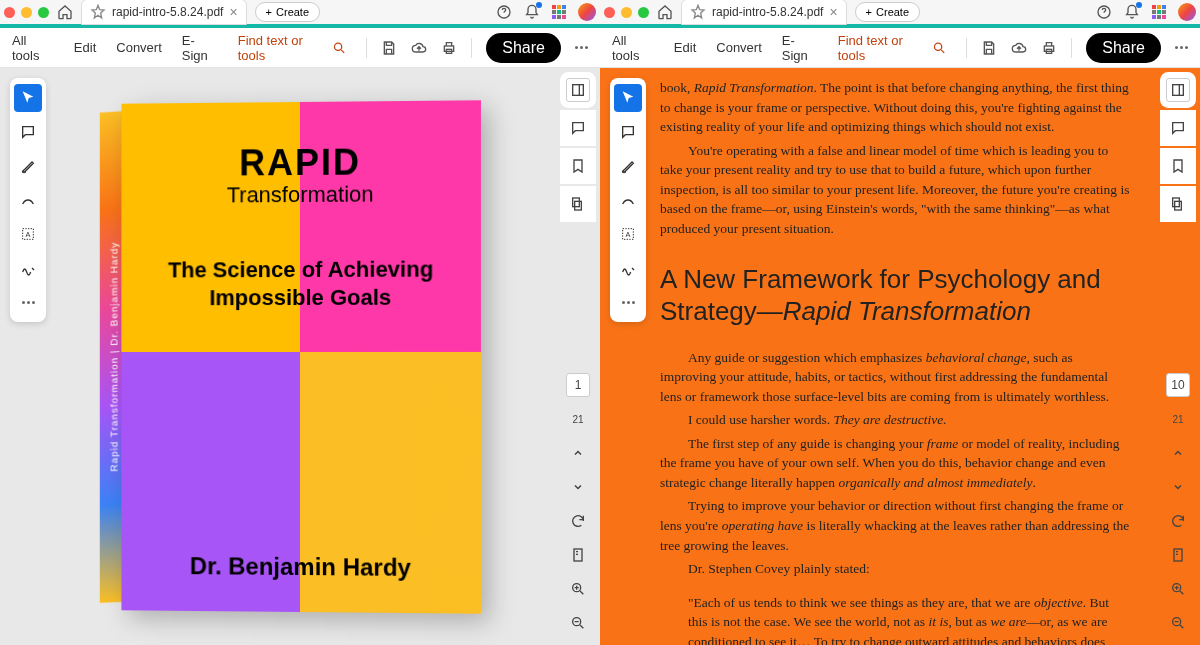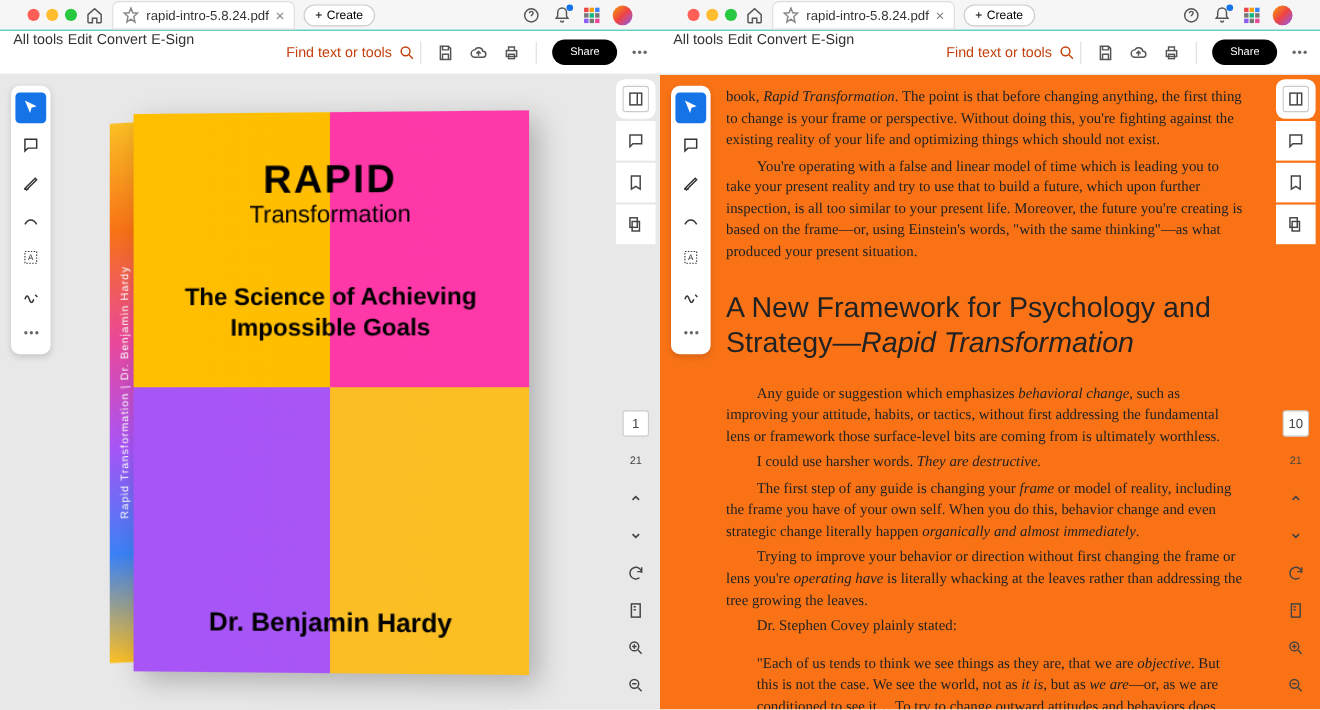--- a/index.html
+++ b/index.html
@@ -1,38 +1,38 @@
 <!DOCTYPE html>
 <html><head>
 <meta charset="utf-8">
 <style>
 * { margin: 0; padding: 0; box-sizing: border-box; }
 body { font-family: -apple-system, BlinkMacSystemFont, "Segoe UI", sans-serif; background: #f0f0f0; width: 1200px; height: 645px; overflow: hidden; display: flex; }
 .window { width: 600px; height: 645px; background: #fff; display: flex; flex-direction: column; position: relative; }
-.titlebar { height: 28px; background: #f6f6f6; display: flex; align-items: center; padding: 0 25px; gap: 8px; border-bottom: 1px solid #14b8a6; }
+.titlebar { height: 28px; background: #f6f6f6; display: flex; align-items: center; padding: 0 4px; gap: 8px; border-bottom: 4px solid #14b8a6; }
 .traffic { display: flex; gap: 6px; }
 .dot { width: 11px; height: 11px; border-radius: 50%; }
 .dot.red { background: #ff5f57; }
 .dot.yellow { background: #febc2e; }
 .dot.green { background: #28c840; }
 .ticon { width: 16px; height: 16px; display: flex; align-items: center; justify-content: center; color: #555; cursor: pointer; }
 .tab { display: flex; align-items: center; gap: 6px; background: #fff; border: 1px solid #ddd; border-radius: 6px 6px 0 0; padding: 4px 8px; font-size: 12px; color: #333; }
 .tab .close { font-size: 14px; color: #888; cursor: pointer; }
 .create-btn { display: flex; align-items: center; gap: 4px; border: 1px solid #ccc; border-radius: 14px; padding: 3px 10px; font-size: 11px; background: #fff; cursor: pointer; }
 .titlebar-right { margin-left: auto; display: flex; gap: 12px; align-items: center; }
 .avatar { width: 18px; height: 18px; border-radius: 50%; background: linear-gradient(135deg,#f59e0b,#ef4444,#8b5cf6); }
 .apps-icon { display: grid; grid-template-columns: repeat(3,4px); grid-template-rows: repeat(3,4px); gap: 1px; }
 .apps-icon span { background: #777; width: 4px; height: 4px; }
 .apps-icon span:nth-child(1){background:#ef4444}.apps-icon span:nth-child(2){background:#f59e0b}.apps-icon span:nth-child(3){background:#3b82f6}.apps-icon span:nth-child(5){background:#10b981}.apps-icon span:nth-child(7){background:#8b5cf6}.apps-icon span:nth-child(9){background:#ec4899}
-.toolbar { height: 40px; display: flex; padding: 0 12px; gap: 4px; border-bottom: 1px solid #e5e5e5; background: #fff; font-size: 13px; color: #333; }
+.toolbar { height: 40px; display: flex; align-items: center; padding: 0 12px; gap: 20px; border-bottom: 1px solid #e5e5e5; background: #fff; font-size: 13px; color: #333; }
 .toolbar-item { cursor: pointer; }
 .find-group { margin-left: auto; display: flex; align-items: center; gap: 6px; color: #c2410c; }
 .toolbar-icons { display: flex; align-items: center; gap: 14px; color: #555; }
 .toolbar-icons .sep { width: 1px; height: 20px; background: #ddd; }
-.share-btn { background: #000; color: #fff; border-radius: 16px; padding: 6px 16px; font-size: 10px; font-weight: 500; cursor: pointer; }
+.share-btn { background: #000; color: #fff; border-radius: 16px; padding: 6px 16px; font-size: 16px; font-weight: 500; cursor: pointer; }
 .more-dots { display: flex; gap: 2px; } .more-dots span { width: 3px; height: 3px; background: #666; border-radius: 50%; }
 .content-area { flex: 1; display: flex; position: relative; background: #e8e8e8; overflow: hidden; }
 .left-tools { position: absolute; left: 10px; top: 10px; background: #fff; border-radius: 8px; padding: 6px 4px; display: flex; flex-direction: column; gap: 6px; box-shadow: 0 2px 6px rgba(0,0,0,0.15); z-index: 10; }
 .left-tools .tool { width: 28px; height: 28px; display: flex; align-items: center; justify-content: center; border-radius: 4px; cursor: pointer; color: #333; font-size: 15px; }
 .left-tools .tool.active { background: #1473e6; color: #fff; }
 .right-tools { position: absolute; right: 10px; top: 10px; display: flex; flex-direction: column; gap: 14px; z-index: 10; }
 .right-tools .tool { width: 24px; height: 24px; display: flex; align-items: center; justify-content: center; cursor: pointer; color: #444; background:#fff; box-shadow:0 0 0 6px #fff; }
 .right-tools .tool.boxed { border:1px solid #ccc; border-radius:3px; }
 .page-nav { position: absolute; right: 10px; bottom: 10px; display: flex; flex-direction: column; gap: 10px; align-items: center; z-index: 10; }
 .page-nav .pn-item { width: 24px; height: 24px; display: flex; align-items: center; justify-content: center; cursor: pointer; color: #444; font-size: 10px; }

